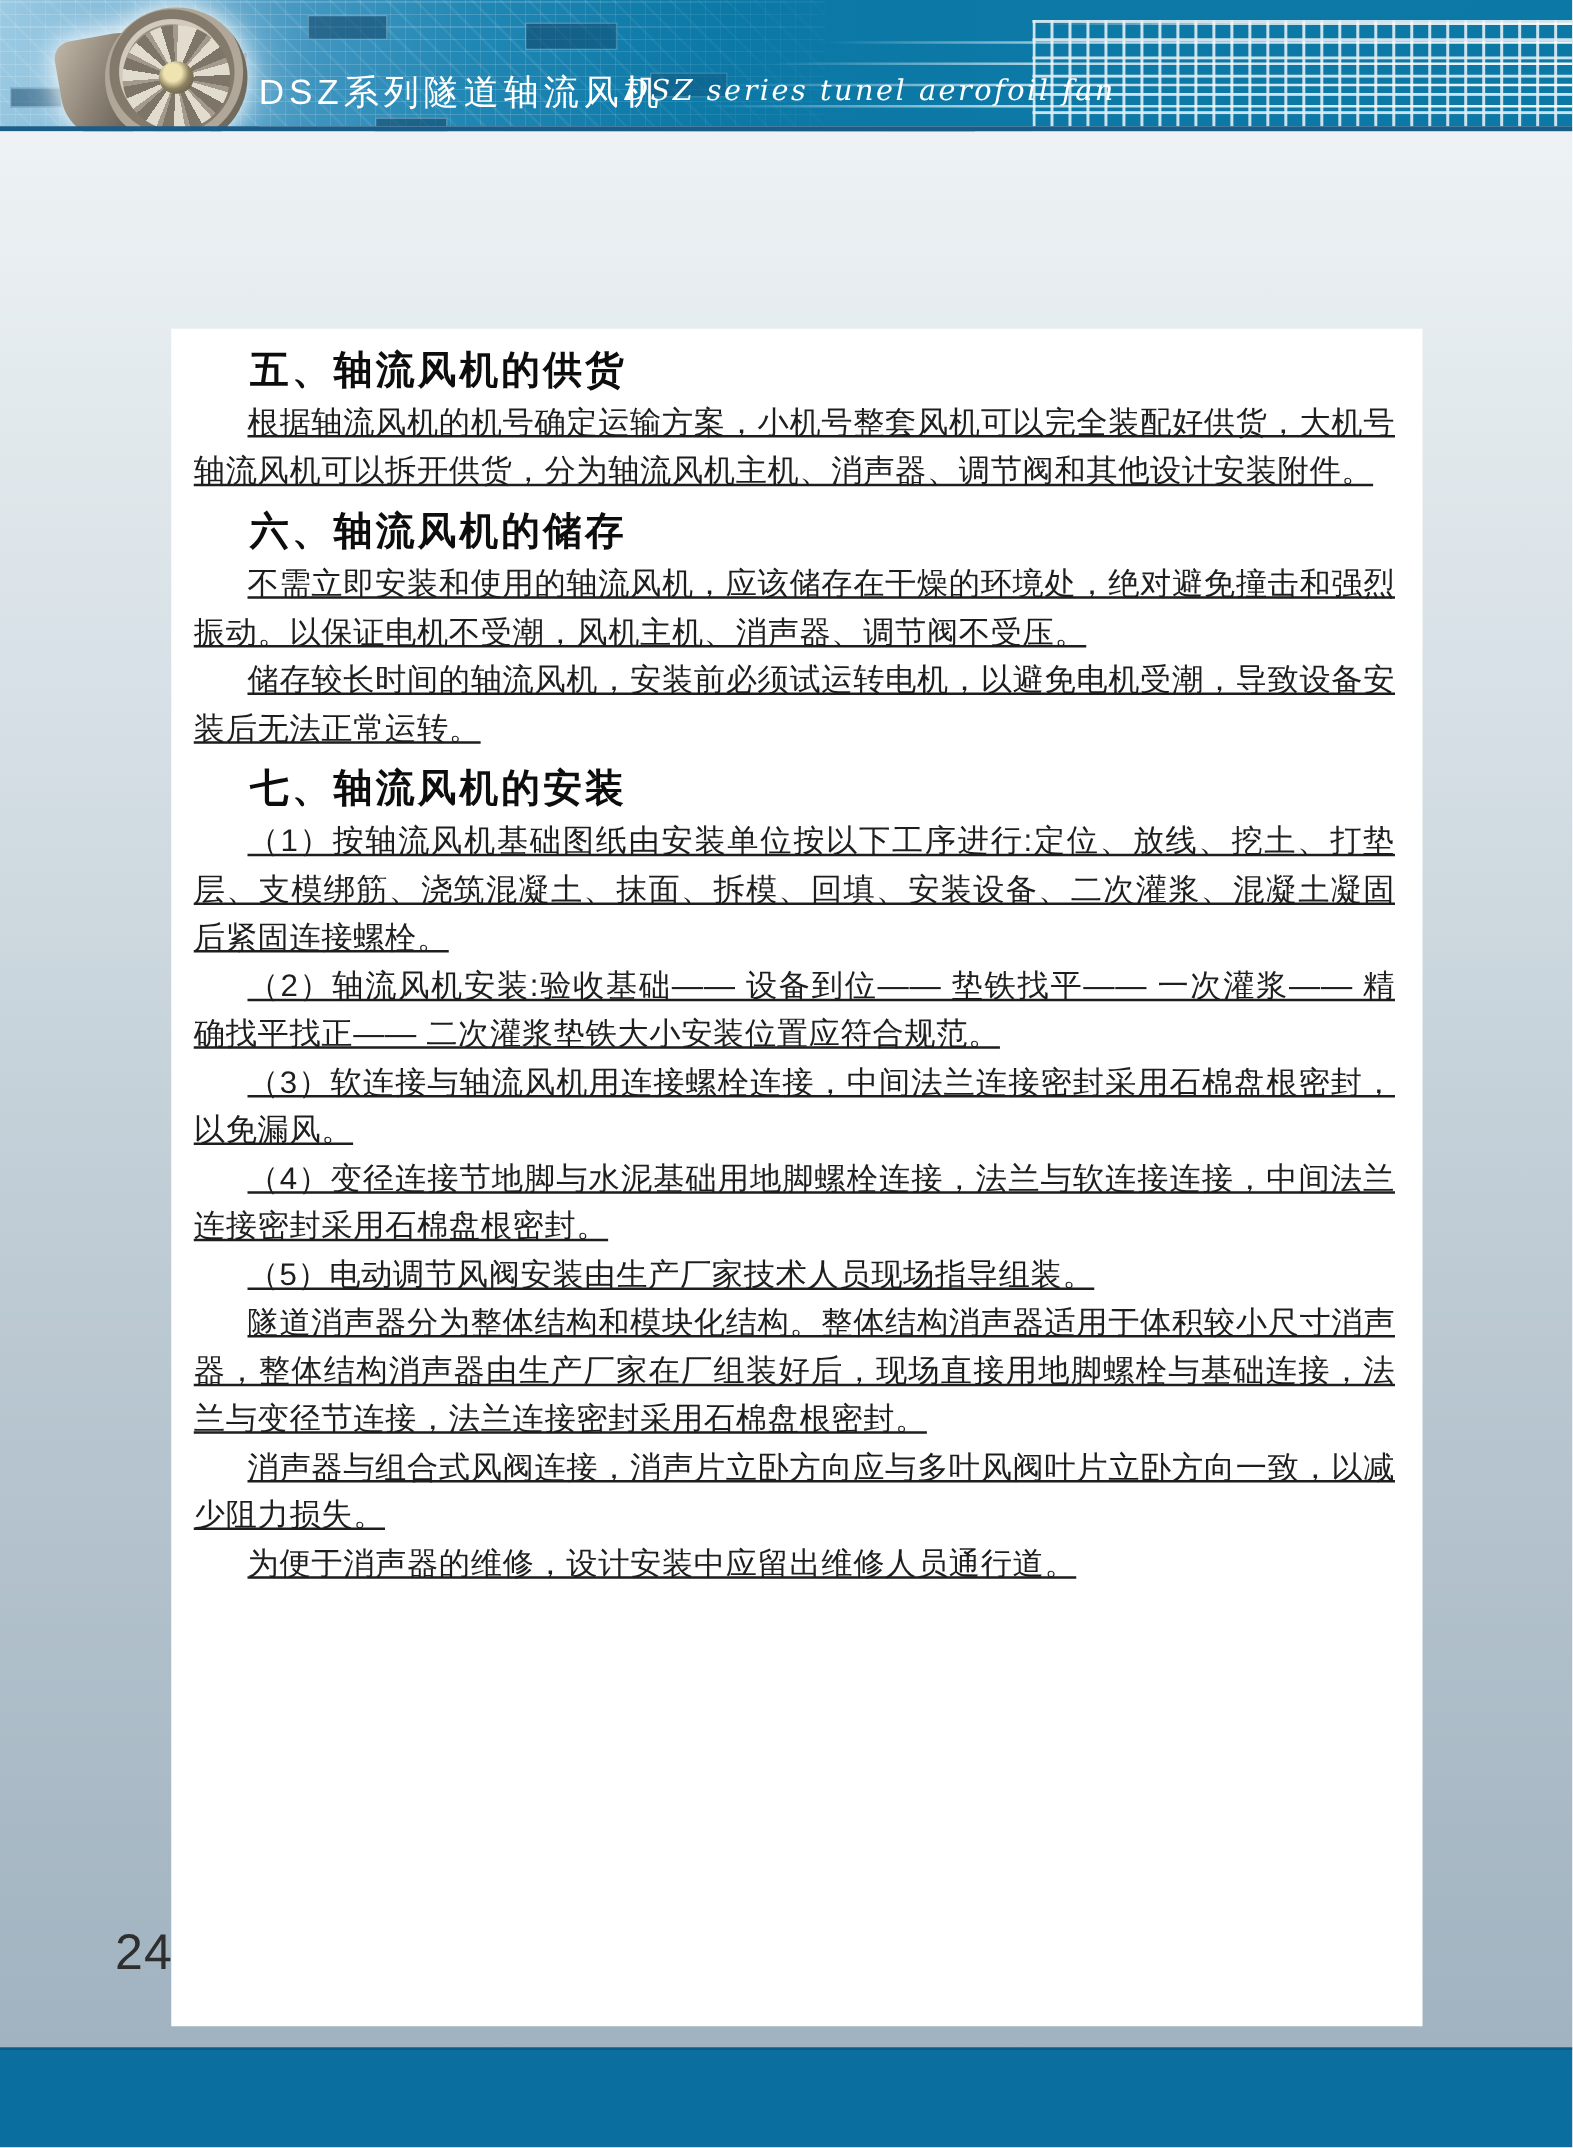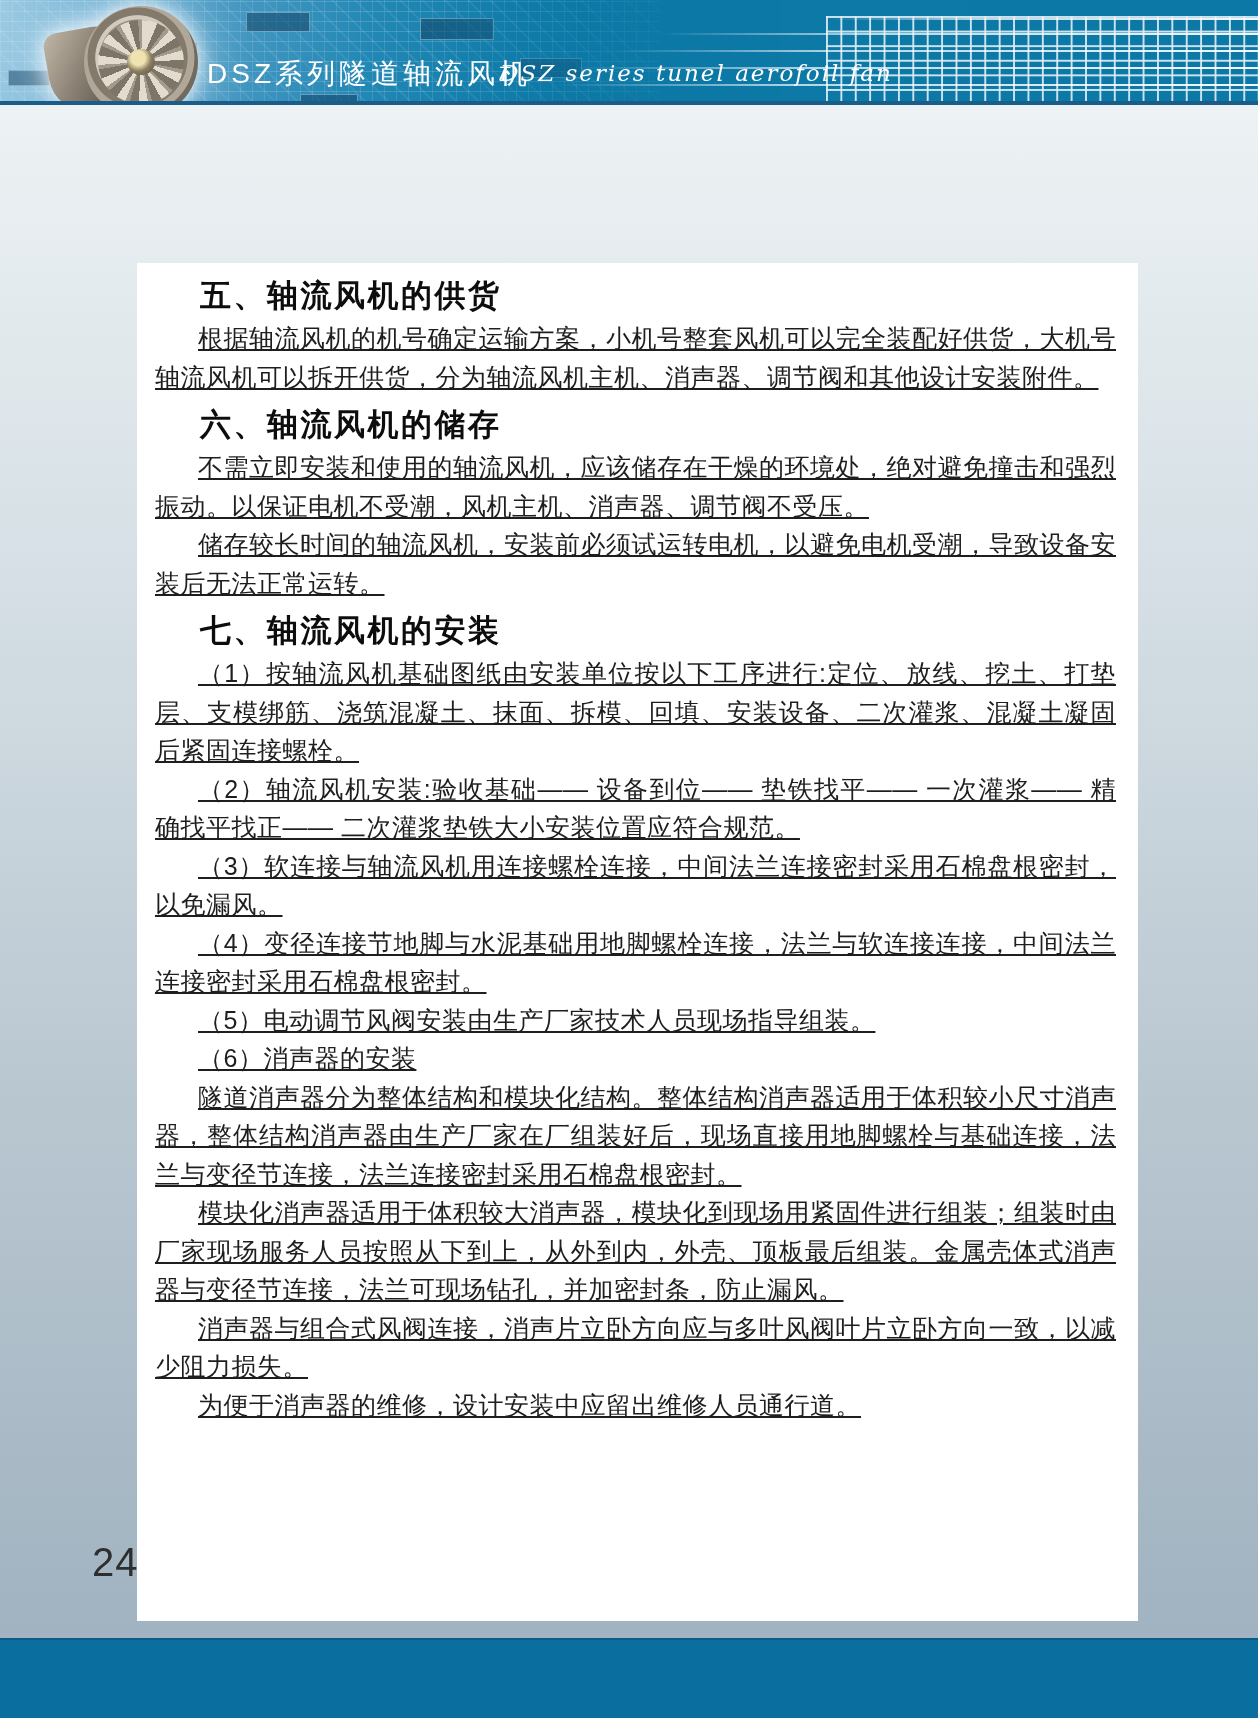--- a/index.html
+++ b/index.html
@@ -111,23 +111,21 @@
     <h2 class="spaced">六、轴流风机的储存</h2>
     <p>不需立即安装和使用的轴流风机，应该储存在干燥的环境处，绝对避免撞击和强烈振动。以保证电机不受潮，风机主机、消声器、调节阀不受压。</p>
     <p>储存较长时间的轴流风机，安装前必须试运转电机，以避免电机受潮，导致设备安装后无法正常运转。</p>
 
     <h2 class="spaced">七、轴流风机的安装</h2>
     <p>（1）按轴流风机基础图纸由安装单位按以下工序进行:定位、放线、挖土、打垫层、支模绑筋、浇筑混凝土、抹面、拆模、回填、安装设备、二次灌浆、混凝土凝固后紧固连接螺栓。</p>
     <p>（2）轴流风机安装:验收基础—— 设备到位—— 垫铁找平—— 一次灌浆—— 精确找平找正—— 二次灌浆垫铁大小安装位置应符合规范。</p>
     <p>（3）软连接与轴流风机用连接螺栓连接，中间法兰连接密封采用石棉盘根密封，以免漏风。</p>
     <p>（4）变径连接节地脚与水泥基础用地脚螺栓连接，法兰与软连接连接，中间法兰连接密封采用石棉盘根密封。</p>
     <p>（5）电动调节风阀安装由生产厂家技术人员现场指导组装。</p>
-    <p>（6）消声器的安装</p>
     <p>隧道消声器分为整体结构和模块化结构。整体结构消声器适用于体积较小尺寸消声器，整体结构消声器由生产厂家在厂组装好后，现场直接用地脚螺栓与基础连接，法兰与变径节连接，法兰连接密封采用石棉盘根密封。</p>
-    <p>模块化消声器适用于体积较大消声器，模块化到现场用紧固件进行组装；组装时由厂家现场服务人员按照从下到上，从外到内，外壳、顶板最后组装。金属壳体式消声器与变径节连接，法兰可现场钻孔，并加密封条，防止漏风。</p>
     <p>消声器与组合式风阀连接，消声片立卧方向应与多叶风阀叶片立卧方向一致，以减少阻力损失。</p>
     <p>为便于消声器的维修，设计安装中应留出维修人员通行道。</p>
   </div>
 
   <div class="page-number">24</div>
   <div class="footer-bar"></div>
 
 </div>
 
 </body></html>

